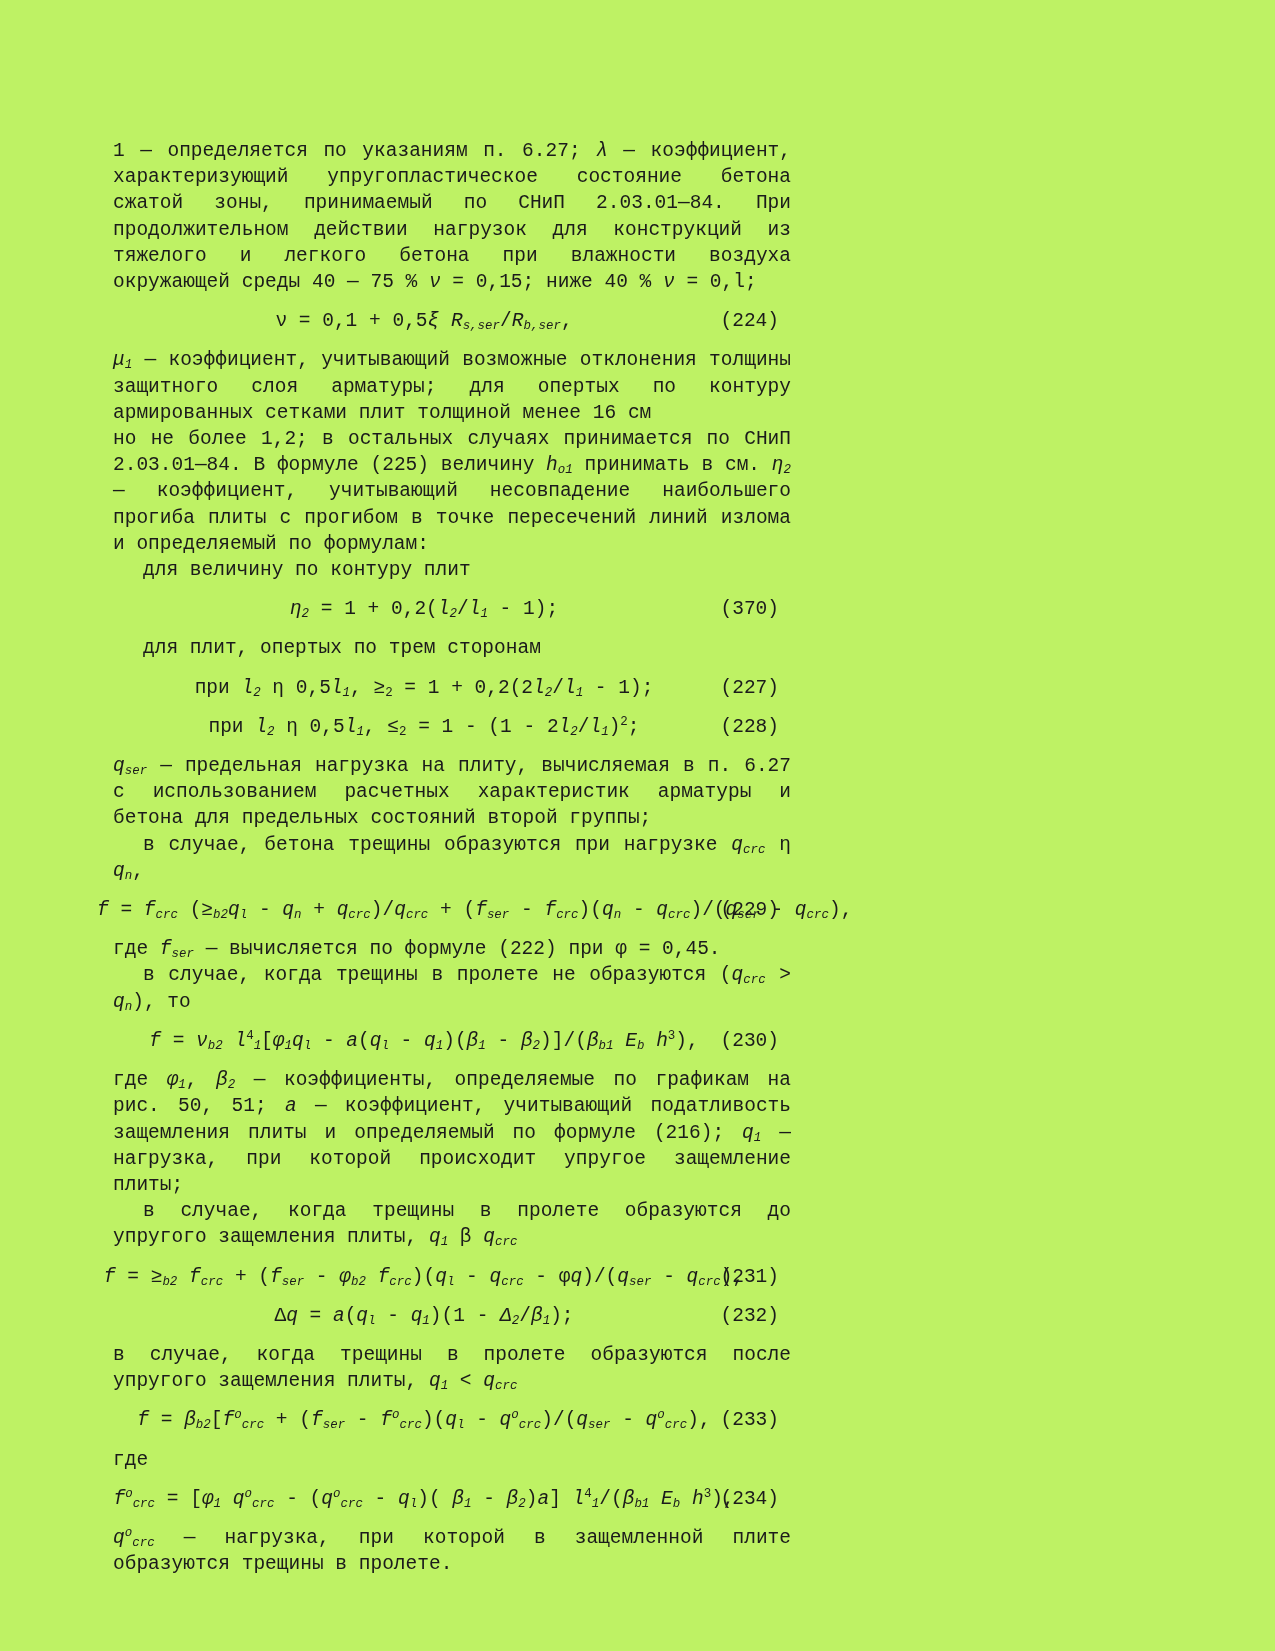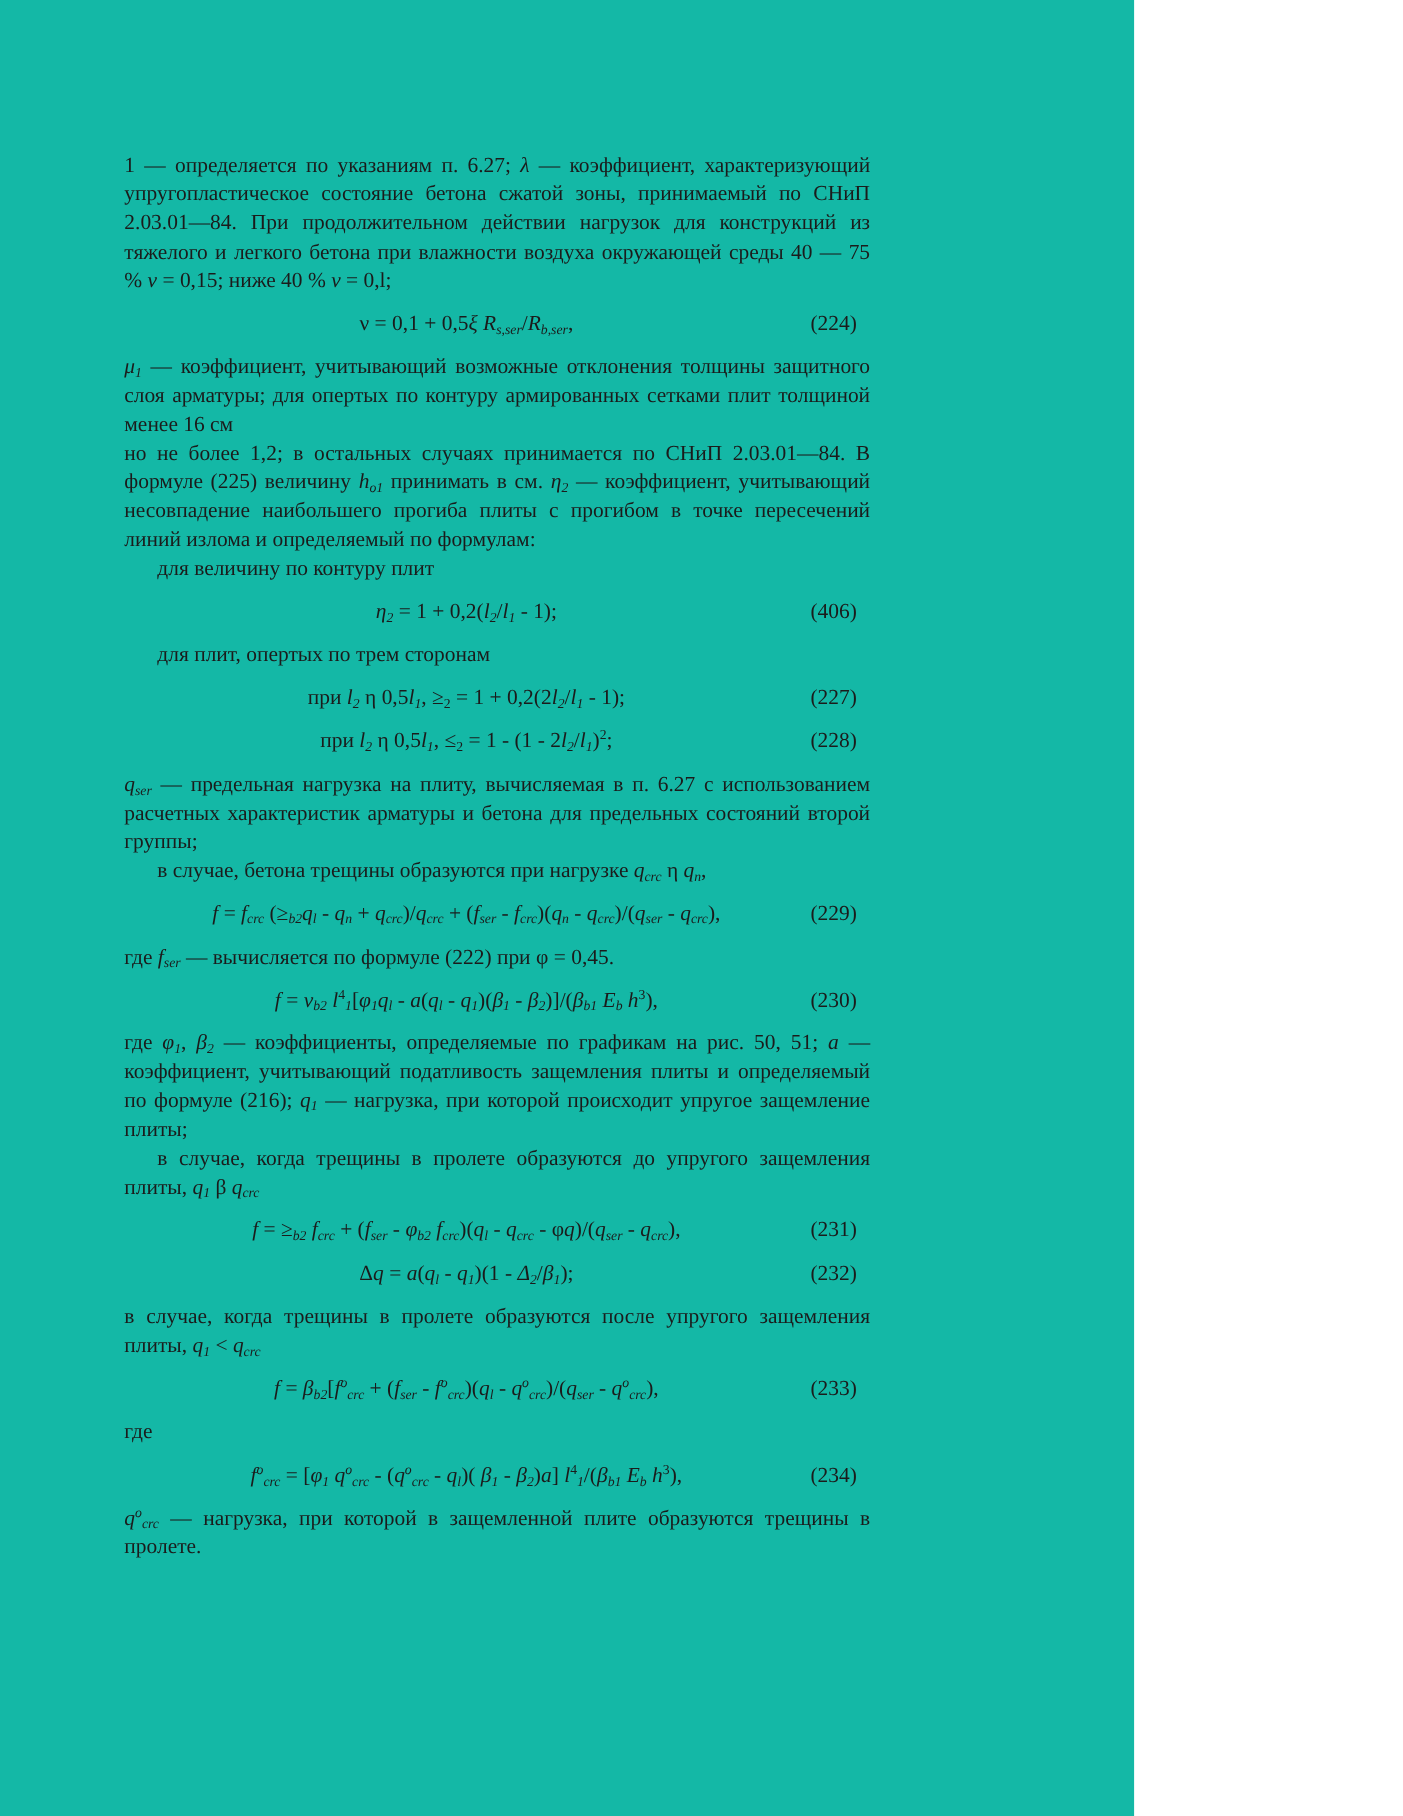--- a/index.html
+++ b/index.html
@@ -2,25 +2,25 @@
 <html><head>
 <meta charset="utf-8">
 <style>
   html, body {
     margin: 0;
     padding: 0;
     background: #ffffff;
   }
   .page {
     position: relative;
-    width: 1031px;
+    width: 1275px;
     height: 1651px;
-    background: #14b8a6;
+    background: #bef264;
     overflow: hidden;
-    font-family: Liberation Serif, serif;
+    font-family: Liberation Mono, monospace;
     color: #1b1b1b;
   }
   .content {
     position: absolute;
     left: 113px;
     top: 138px;
     width: 678px;
     font-size: 19.5px;
     line-height: 26.2px;
     text-align: justify;
@@ -59,28 +59,29 @@
 </head>
 <body>
 
 <div class="page">
   <div class="content" id="content">
       <p class="para"><span>1 — определяется по указаниям п. 6.27; </span><span class="it">λ</span><span> — коэффициент, характеризующий упругопластическое состояние бетона сжатой зоны, принимаемый по СНиП 2.03.01—84. При продолжительном действии нагрузок для конструкций из тяжелого и легкого бетона при влажности воздуха окружающей среды 40 — 75 % </span><span class="it">ν</span><span> = 0,15; ниже 40 % </span><span class="it">ν</span><span> = 0,l;</span></p>
       <div class="formula"><span class="fx"><span>ν = 0,1 + 0,5</span><span class="it">ξ</span><span> </span><span class="it">R</span><sub class="it">s,ser</sub><span>/</span><span class="it">R</span><sub class="it">b,ser</sub><span>,</span></span><span class="fnum">(224)</span></div>
       <p class="para"><span class="it">μ</span><sub class="it">1</sub><span> — коэффициент, учитывающий возможные отклонения толщины защитного слоя арматуры; для опертых по контуру армированных сетками плит толщиной менее 16 см</span></p>
       <p class="para"><span>но не более 1,2; в остальных случаях принимается по СНиП 2.03.01—84. В формуле (225) величину </span><span class="it">h</span><sub class="it">o1</sub><span> принимать в см. </span><span class="it">η</span><sub class="it">2</sub><span> — коэффициент, учитывающий несовпадение наибольшего прогиба плиты с прогибом в точке пересечений линий излома и определяемый по формулам:</span></p>
       <p class="para indent"><span>для величину по контуру плит</span></p>
-      <div class="formula"><span class="fx"><span class="it">η</span><sub class="it">2</sub><span> = 1 + 0,2(</span><span class="it">l</span><sub class="it">2</sub><span>/</span><span class="it">l</span><sub class="it">1</sub><span> - 1);</span></span><span class="fnum">(406)</span></div>
+      <div class="formula"><span class="fx"><span class="it">η</span><sub class="it">2</sub><span> = 1 + 0,2(</span><span class="it">l</span><sub class="it">2</sub><span>/</span><span class="it">l</span><sub class="it">1</sub><span> - 1);</span></span><span class="fnum">(370)</span></div>
       <p class="para indent"><span>для плит, опертых по трем сторонам</span></p>
       <div class="formula"><span class="fx"><span>при </span><span class="it">l</span><sub class="it">2</sub><span> η 0,5</span><span class="it">l</span><sub class="it">1</sub><span>, ≥</span><sub>2</sub><span> = 1 + 0,2(2</span><span class="it">l</span><sub class="it">2</sub><span>/</span><span class="it">l</span><sub class="it">1</sub><span> - 1);</span></span><span class="fnum">(227)</span></div>
       <div class="formula"><span class="fx"><span>при </span><span class="it">l</span><sub class="it">2</sub><span> η 0,5</span><span class="it">l</span><sub class="it">1</sub><span>, ≤</span><sub>2</sub><span> = 1 - (1 - 2</span><span class="it">l</span><sub class="it">2</sub><span>/</span><span class="it">l</span><sub class="it">1</sub><span>)</span><sup>2</sup><span>;</span></span><span class="fnum">(228)</span></div>
       <p class="para"><span class="it">q</span><sub class="it">ser</sub><span> — предельная нагрузка на плиту, вычисляемая в п. 6.27 с использованием расчетных характеристик арматуры и бетона для предельных состояний второй группы;</span></p>
       <p class="para indent"><span>в случае, бетона трещины образуются при нагрузке </span><span class="it">q</span><sub class="it">crc</sub><span> η </span><span class="it">q</span><sub class="it">n</sub><span>,</span></p>
       <div class="formula"><span class="fx"><span class="it">f</span><span> = </span><span class="it">f</span><sub class="it">crc</sub><span> (≥</span><sub class="it">b2</sub><span class="it">q</span><sub class="it">l</sub><span> - </span><span class="it">q</span><sub class="it">n</sub><span> + </span><span class="it">q</span><sub class="it">crc</sub><span>)/</span><span class="it">q</span><sub class="it">crc</sub><span> + (</span><span class="it">f</span><sub class="it">ser</sub><span> - </span><span class="it">f</span><sub class="it">crc</sub><span>)(</span><span class="it">q</span><sub class="it">n</sub><span> - </span><span class="it">q</span><sub class="it">crc</sub><span>)/(</span><span class="it">q</span><sub class="it">ser</sub><span> - </span><span class="it">q</span><sub class="it">crc</sub><span>),</span></span><span class="fnum">(229)</span></div>
       <p class="para"><span>где </span><span class="it">f</span><sub class="it">ser</sub><span> — вычисляется по формуле (222) при φ = 0,45.</span></p>
+      <p class="para indent"><span>в случае, когда трещины в пролете не образуются (</span><span class="it">q</span><sub class="it">crc</sub><span> &gt; </span><span class="it">q</span><sub class="it">n</sub><span>), то</span></p>
       <div class="formula"><span class="fx"><span class="it">f</span><span> = </span><span class="it">ν</span><sub class="it">b2</sub><span> </span><span class="it">l</span><sup>4</sup><sub class="it">1</sub><span>[</span><span class="it">φ</span><sub class="it">1</sub><span class="it">q</span><sub class="it">l</sub><span> - </span><span class="it">a</span><span>(</span><span class="it">q</span><sub class="it">l</sub><span> - </span><span class="it">q</span><sub class="it">1</sub><span>)(</span><span class="it">β</span><sub class="it">1</sub><span> - </span><span class="it">β</span><sub class="it">2</sub><span>)]/(</span><span class="it">β</span><sub class="it">b1</sub><span> </span><span class="it">E</span><sub class="it">b</sub><span> </span><span class="it">h</span><sup>3</sup><span>),</span></span><span class="fnum">(230)</span></div>
       <p class="para"><span>где </span><span class="it">φ</span><sub class="it">1</sub><span>, </span><span class="it">β</span><sub class="it">2</sub><span> — коэффициенты, определяемые по графикам на рис. 50, 51; </span><span class="it">a</span><span> — коэффициент, учитывающий податливость защемления плиты и определяемый по формуле (216); </span><span class="it">q</span><sub class="it">1</sub><span> — нагрузка, при которой происходит упругое защемление плиты;</span></p>
       <p class="para indent"><span>в случае, когда трещины в пролете образуются до упругого защемления плиты, </span><span class="it">q</span><sub class="it">1</sub><span> β </span><span class="it">q</span><sub class="it">crc</sub></p>
       <div class="formula"><span class="fx"><span class="it">f</span><span> = ≥</span><sub class="it">b2</sub><span> </span><span class="it">f</span><sub class="it">crc</sub><span> + (</span><span class="it">f</span><sub class="it">ser</sub><span> - </span><span class="it">φ</span><sub class="it">b2</sub><span> </span><span class="it">f</span><sub class="it">crc</sub><span>)(</span><span class="it">q</span><sub class="it">l</sub><span> - </span><span class="it">q</span><sub class="it">crc</sub><span> - φ</span><span class="it">q</span><span>)/(</span><span class="it">q</span><sub class="it">ser</sub><span> - </span><span class="it">q</span><sub class="it">crc</sub><span>),</span></span><span class="fnum">(231)</span></div>
       <div class="formula"><span class="fx"><span>Δ</span><span class="it">q</span><span> = </span><span class="it">a</span><span>(</span><span class="it">q</span><sub class="it">l</sub><span> - </span><span class="it">q</span><sub class="it">1</sub><span>)(1 - </span><span class="it">Δ</span><sub class="it">2</sub><span>/</span><span class="it">β</span><sub class="it">1</sub><span>);</span></span><span class="fnum">(232)</span></div>
       <p class="para"><span>в случае, когда трещины в пролете образуются после упругого защемления плиты, </span><span class="it">q</span><sub class="it">1</sub><span> &lt; </span><span class="it">q</span><sub class="it">crc</sub></p>
       <div class="formula"><span class="fx"><span class="it">f</span><span> = </span><span class="it">β</span><sub class="it">b2</sub><span>[</span><span class="it">f</span><sup class="it">o</sup><sub class="it">crc</sub><span> + (</span><span class="it">f</span><sub class="it">ser</sub><span> - </span><span class="it">f</span><sup class="it">o</sup><sub class="it">crc</sub><span>)(</span><span class="it">q</span><sub class="it">l</sub><span> - </span><span class="it">q</span><sup class="it">o</sup><sub class="it">crc</sub><span>)/(</span><span class="it">q</span><sub class="it">ser</sub><span> - </span><span class="it">q</span><sup class="it">o</sup><sub class="it">crc</sub><span>),</span></span><span class="fnum">(233)</span></div>
       <p class="para"><span>где</span></p>
       <div class="formula"><span class="fx"><span class="it">f</span><sup class="it">o</sup><sub class="it">crc</sub><span> = [</span><span class="it">φ</span><sub class="it">1</sub><span> </span><span class="it">q</span><sup class="it">o</sup><sub class="it">crc</sub><span> - (</span><span class="it">q</span><sup class="it">o</sup><sub class="it">crc</sub><span> - </span><span class="it">q</span><sub class="it">l</sub><span>)( </span><span class="it">β</span><sub class="it">1</sub><span> - </span><span class="it">β</span><sub class="it">2</sub><span>)</span><span class="it">a</span><span>] </span><span class="it">l</span><sup>4</sup><sub class="it">1</sub><span>/(</span><span class="it">β</span><sub class="it">b1</sub><span> </span><span class="it">E</span><sub class="it">b</sub><span> </span><span class="it">h</span><sup>3</sup><span>),</span></span><span class="fnum">(234)</span></div>
       <p class="para"><span class="it">q</span><sup class="it">o</sup><sub class="it">crc</sub><span> — нагрузка, при которой в защемленной плите образуются трещины в пролете.</span></p>

